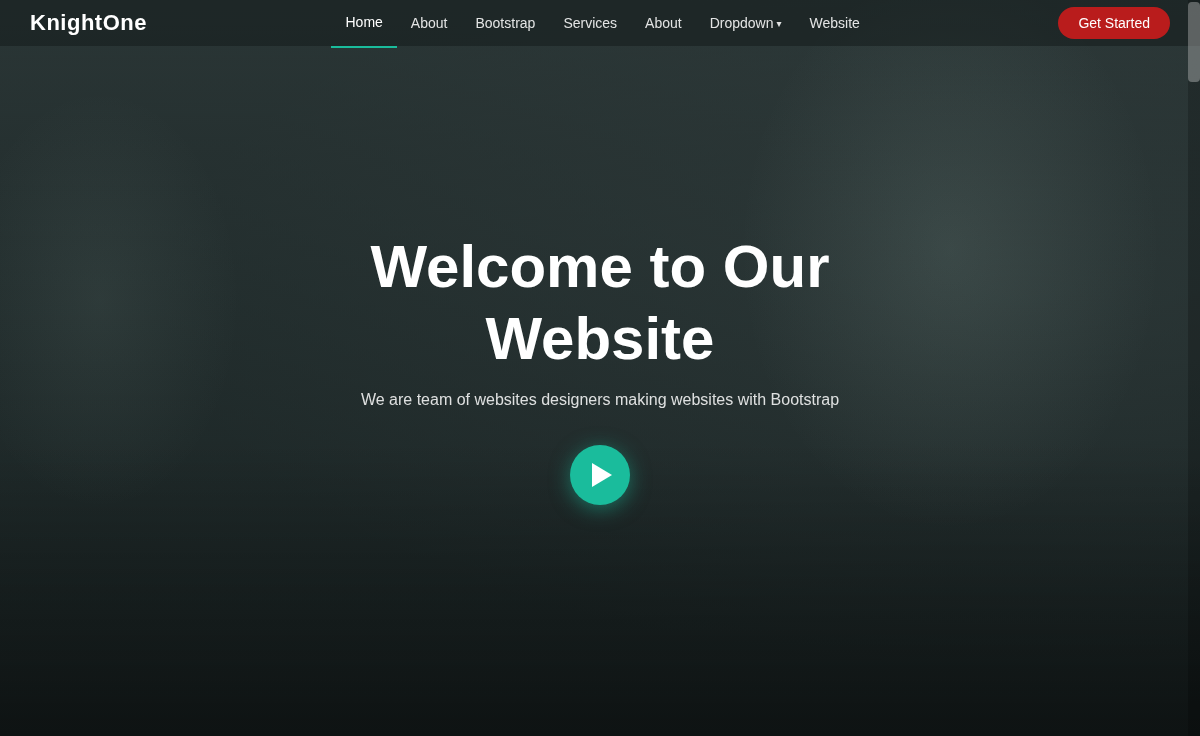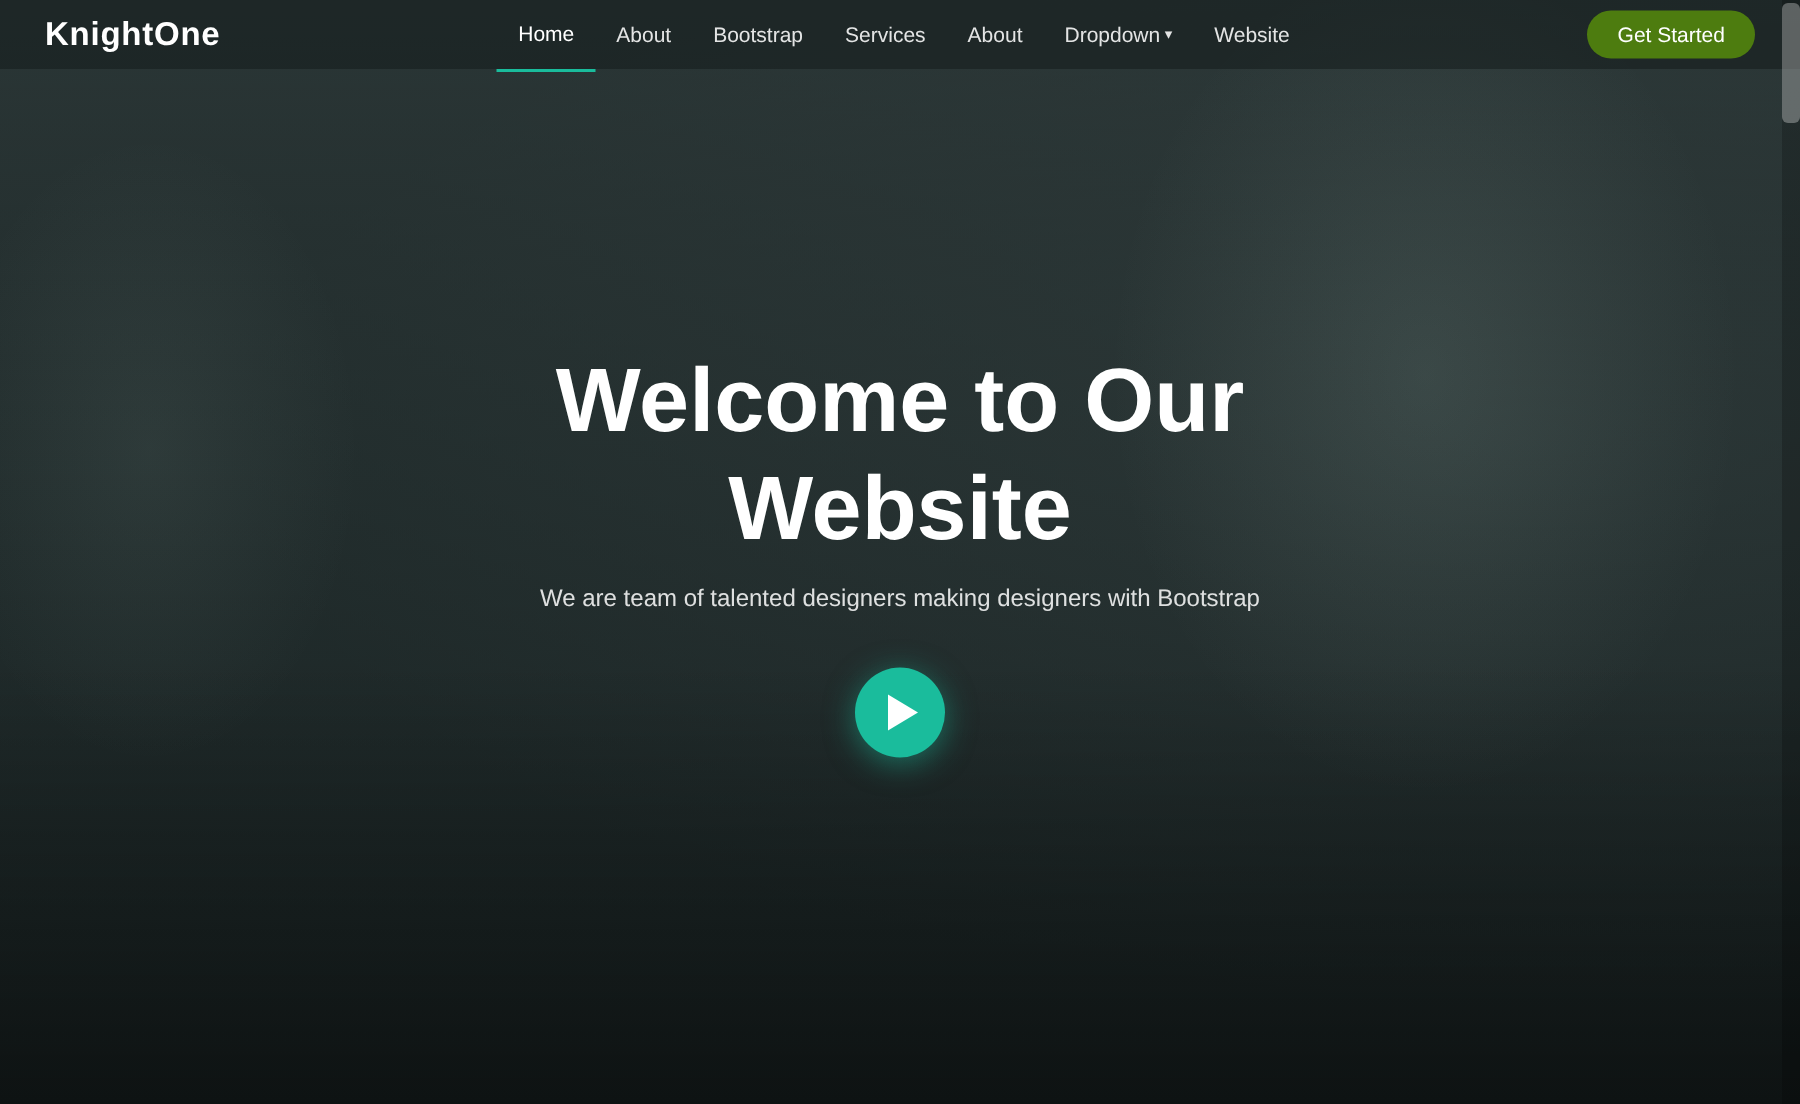--- a/index.html
+++ b/index.html
@@ -111,21 +111,21 @@
     .navbar-nav li a.active {
       border-bottom: 2px solid #1abc9c;
     }
 
     .navbar-nav .dropdown-arrow {
       font-size: 10px;
       margin-left: 3px;
     }
 
     .btn-get-started {
-      background: #4d7c0f;
+      background: #b91c1c;
       color: #ffffff;
       border: none;
       border-radius: 20px;
       padding: 8px 20px;
       font-size: 14px;
       font-weight: 500;
       cursor: pointer;
       white-space: nowrap;
     }
 
@@ -258,18 +258,18 @@
       <li>
         <a href="#">Website</a>
       </li>
     </ul>
 
     <button class="btn-get-started">Get Started</button>
   </nav>
 
   <div class="hero-content">
     <h1 class="hero-title">Welcome to Our Website</h1>
-    <p class="hero-subtitle">We are team of talented designers making designers with Bootstrap</p>
+    <p class="hero-subtitle">We are team of websites designers making websites with Bootstrap</p>
     <button class="play-btn" aria-label="Play Video">
       <div class="play-icon"></div>
     </button>
   </div>
 </section>
 
 </body></html>

